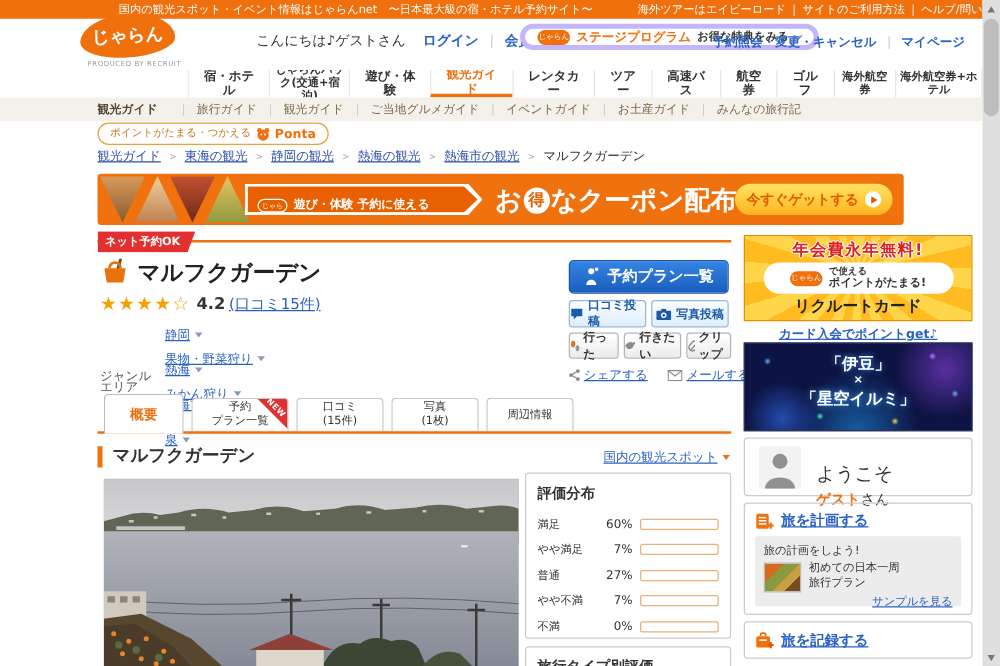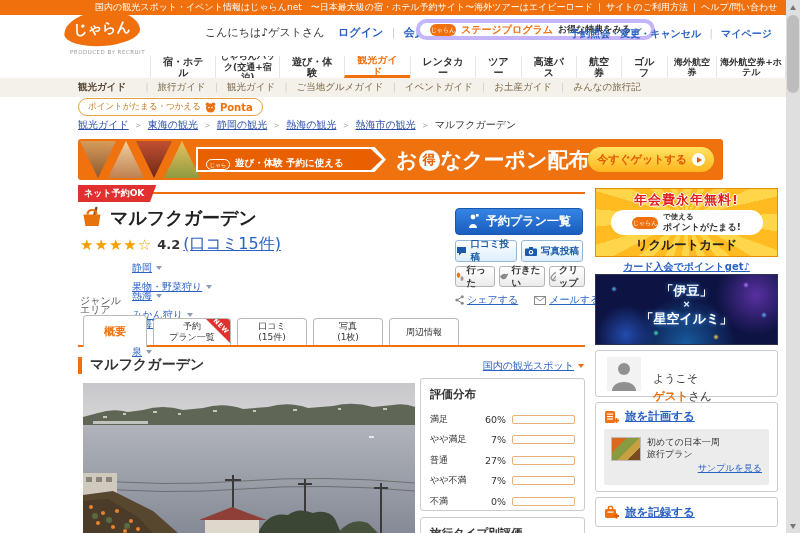--- a/index.html
+++ b/index.html
@@ -3,21 +3,21 @@
 <meta charset="utf-8">
 <style>
   * { box-sizing:border-box; margin:0; padding:0; }
   html,body { background:#fff; }
   body { font-family:"DejaVu Sans","Liberation Sans",sans-serif; }
   .page { position:relative; width:800px; height:533px; background:#fff; overflow:hidden; }
 
   
   .topbar { position:absolute; left:0; top:0; width:786px; height:15px; background:#f0700e;
             color:#fff; font-size:9px; display:flex; justify-content:space-between; align-items:center;
-            padding:0 16px 0 95px; white-space:nowrap; overflow:hidden; }
+            padding:0 16px 0 95px; white-space:nowrap; overflow:hidden;gap:36px; }
   .topbar a, .toplink { color:#fff; text-decoration:none; }
   .topbar-links .sep { margin:0 5px; opacity:.8; }
 
   
   .logo-blob { position:absolute; left:64px; top:11px; width:76px; height:35px; background:#f0700e;
                border-radius:54% 46% 52% 48% / 62% 58% 42% 38%; color:#fff; font-weight:bold; font-size:14px;
                display:flex; align-items:center; justify-content:center; transform:rotate(-3deg); overflow:hidden; }
   .produced { position:absolute; left:70px; top:49px; font-size:5.5px; color:#999; letter-spacing:.5px; }
   .greeting-row { position:absolute; left:205px; top:25px; font-size:11px; color:#333; white-space:nowrap; }
   .greeting-row .lnk { color:#2a62c4; font-weight:bold; text-decoration:none; }
@@ -87,21 +87,21 @@
   
   .content-line { position:absolute; left:78px; top:192px; width:507px; height:2px; background:#f0700e; }
   .badge-net { position:absolute; left:78px; top:185px; background:#e23030; color:#fff; font-size:9px;
                font-weight:bold; padding:2px 12px 2px 6px; clip-path:polygon(0 0,100% 0,92% 100%,0 100%); }
   .title-icon { position:absolute; left:80px; top:205px; }
   .listing-title { position:absolute; left:110px; top:206px; font-size:18px; font-weight:bold; color:#222; white-space:nowrap; }
   .stars-row { position:absolute; left:80px; top:234px; display:flex; align-items:center; white-space:nowrap; }
   .stars-full { color:#f5a000; font-size:15px; letter-spacing:1px; }
   .stars-empty { color:#f5a000; font-size:15px; }
   .rating-num { font-size:13px; font-weight:bold; color:#333; margin-left:6px; }
-  .review-link { font-size:16px; color:#2a62c4; text-decoration:underline; margin-left:3px; cursor:pointer; }
+  .review-link { font-size:12px; color:#2a62c4; text-decoration:underline; margin-left:3px; cursor:pointer; }
   .meta-row { position:absolute; left:80px; display:flex; align-items:center; font-size:10px; white-space:nowrap; }
   .meta-label { color:#555; width:50px; }
   .meta-links { display:flex; gap:14px; margin-left:2px;flex-direction:column; }
   .meta-link { color:#2a62c4; text-decoration:underline; cursor:pointer; display:flex; align-items:center; }
   .caret { width:0; height:0; border-left:3.5px solid transparent; border-right:3.5px solid transparent;
            border-top:4.5px solid #8b9ab8; display:inline-block; margin-left:4px; }
   .caret.orange { border-top-color:#f0700e; }
 
   
   .btn-plan { position:absolute; left:455px; top:208px; width:128px; height:27px;
@@ -175,21 +175,21 @@
               radial-gradient(circle 2px at 168px 40px,#5ab0ff 0,rgba(90,176,255,0) 3px),
               radial-gradient(circle 30px at 30px 60px,rgba(40,90,200,.8) 0,rgba(40,90,200,0) 30px),
               radial-gradient(circle 40px at 160px 20px,rgba(120,60,200,.7) 0,rgba(120,60,200,0) 40px),
               radial-gradient(circle 50px at 90px 70px,rgba(30,140,220,.6) 0,rgba(30,140,220,0) 50px); }
   .izu-l1 { font-size:13px; text-shadow:0 0 5px #4aa0ff; }
   .izu-x { font-size:9px; line-height:1.1; text-shadow:0 0 5px #4aa0ff; }
   .izu-l3 { font-size:13px; text-shadow:0 0 5px #4aa0ff; }
   .welcome { top:350px; height:47px; border:1px solid #ccc; border-radius:3px; display:flex; align-items:center;
              gap:12px; padding:0 11px; }
   .welcome-txt { line-height:1.5; }
-  .welcome-greet { font-size:11px; color:#333;margin-top:29px; }
+  .welcome-greet { font-size:15px; color:#333;margin-top:29px; }
   .welcome-name { font-size:11.5px; color:#333; }
   .welcome-name b { color:#f0700e; }
   .plan-box { top:402px; height:90px; border:1px solid #ccc; border-radius:3px; padding:6px 8px; }
   .sb-link-row { display:flex; align-items:center; gap:6px; }
   .sb-link { font-size:11.5px; font-weight:bold; color:#2a62c4; text-decoration:underline; cursor:pointer; white-space:nowrap; }
   .plan-inner { margin-top:5px; background:#ececec; border-radius:2px; padding:5px 7px; height:56px; }
   .plan-inner-title { font-size:9px; color:#333; }
   .plan-mid { display:flex; gap:6px; margin-top:3px; align-items:flex-start; }
   .plan-thumb { width:30px; height:24px; border:1px solid #bbb;
                 background:linear-gradient(135deg,#d86a20 0 30%,#8a9a40 30% 55%,#c8a040 55% 75%,#7a4a20 75%); }
@@ -590,20 +590,21 @@
       <svg width="15" height="15">
         <rect x="1" y="2" width="10" height="12" rx="1.5" fill="#f0700e"></rect>
         <rect x="3" y="4.5" width="6" height="1.2" fill="#fff"></rect>
           <rect x="3" y="7" width="6" height="1.2" fill="#fff"></rect>
           <rect x="3" y="9.5" width="6" height="1.2" fill="#fff"></rect>
         <path d="M10 11.5 h5 M12.5 9 v5" stroke="#f0700e" stroke-width="1.8" fill="none"></path>
       </svg>
       <span class="sb-link">旅を計画する</span>
     </div>
     <div class="plan-inner">
+      <div class="plan-inner-title">旅の計画をしよう!</div>
       <div class="plan-mid">
         <span class="plan-thumb"></span>
         <span class="plan-txt">
           <div>初めての日本一周</div>
           <div>旅行プラン</div>
         </span>
       </div>
       <div class="plan-sample"><span class="lnk">サンプルを見る</span></div>
     </div>
   </div>

